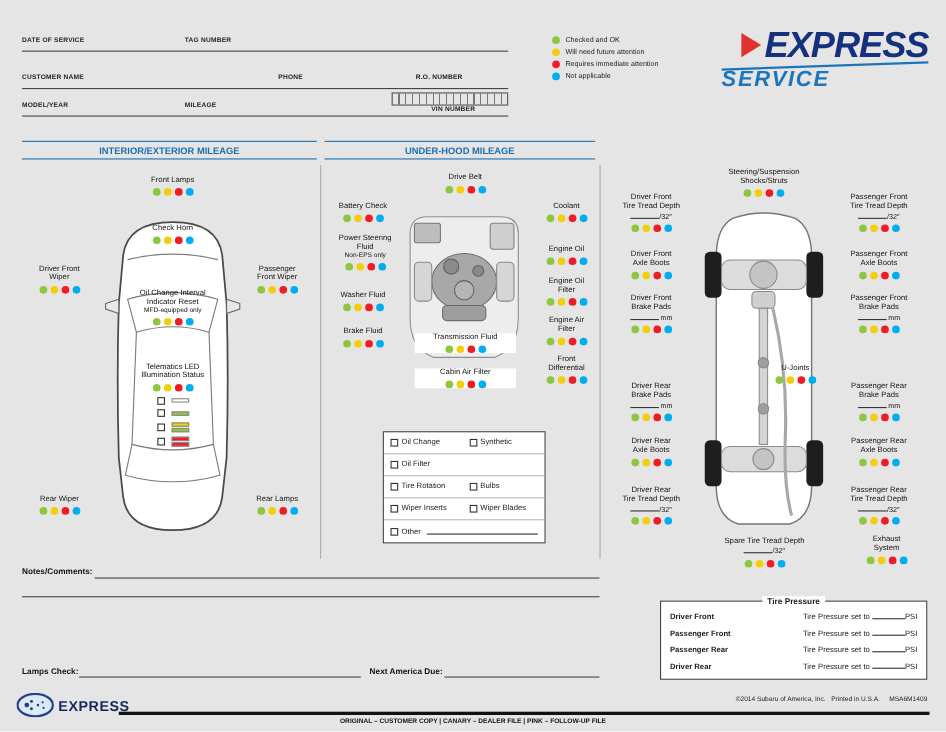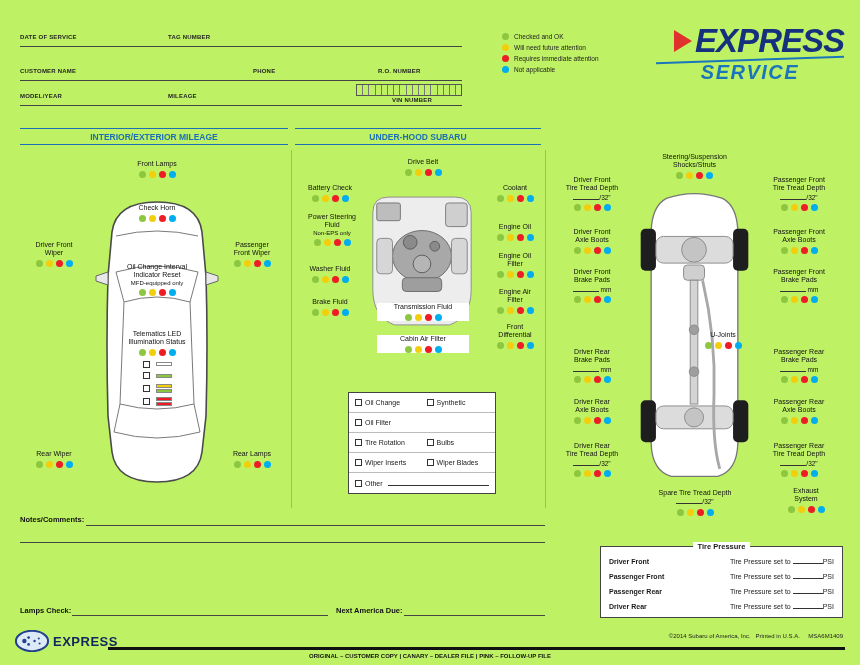--- a/index.html
+++ b/index.html
@@ -1,38 +1,38 @@
 <!DOCTYPE html>
 <html><head>
 <meta charset="utf-8">
 <style>
   * { margin:0; padding:0; box-sizing:border-box; }
   html,body { background:#ffffff; }
   body { font-family:"Liberation Sans", sans-serif; color:#1a1a1a; }
-  #page { position:relative; width:860px; height:665px; background:#bef264; overflow:hidden; }
+  #page { position:relative; width:860px; height:665px; background:#e5e5e5; overflow:hidden; }
   .abs { position:absolute; }
 
   
   .flabel { font-size:6px; font-weight:bold; color:#222; letter-spacing:.2px; }
   .fline  { border-bottom:1px solid #444; height:0; }
   .comb   { border:1px solid #555;
             background:repeating-linear-gradient(90deg, transparent 0, transparent 5.2px, #777 5.2px, #777 6.2px); }
 
   
   .legend-row { display:flex; align-items:center; gap:5px; margin-bottom:4px; }
   .legend-dot { width:7px; height:7px; border-radius:50%; flex:0 0 auto; }
   .legend-lbl { font-size:6.5px; color:#222; white-space:nowrap; }
 
   
   .logo-express { display:flex; align-items:center; justify-content:flex-end; font-style:italic;
                   font-weight:bold; font-size:33px; color:#15307c; line-height:1; letter-spacing:-1px; }
   .logo-arrow { width:0; height:0; border-top:11px solid transparent; border-bottom:11px solid transparent;
                 border-left:18px solid #e0322c; margin-right:3px; }
   .logo-rule { height:2px; background:#1b75bc; transform:skewY(-2deg); margin:2px 0 1px; }
-  .logo-service { text-align:center; font-style:italic; font-weight:bold; font-size:20px; color:#1b75bc;
+  .logo-service { text-align:left; font-style:italic; font-weight:bold; font-size:20px; color:#1b75bc;
                   line-height:1; letter-spacing:1.5px; }
 
   
   .colhead { font-size:8.5px; font-weight:bold; color:#1c6fb4; text-align:center;
              border-top:1.5px solid #1c6fb4; border-bottom:1.5px solid #1c6fb4; padding:2.5px 0; }
   .vsep { width:1px; background:#aaa; }
 
   
   .check { text-align:center; }
   .check .lbl  { font-size:7px; color:#111; line-height:1.18; }
@@ -116,21 +116,21 @@
   <div class="abs" style="left:656px;top:24px;width:188px">
     <div class="logo-express">
       <span class="logo-arrow"></span>
       <span>EXPRESS</span>
     </div>
     <div class="logo-rule"></div>
     <div class="logo-service">SERVICE</div>
   </div>
 
   <div class="abs colhead" style="left:20px;top:128px;width:268px">INTERIOR/EXTERIOR MILEAGE</div>
-  <div class="abs colhead" style="left:295px;top:128px;width:246px">UNDER-HOOD SUBARU</div>
+  <div class="abs colhead" style="left:295px;top:128px;width:246px">UNDER-HOOD MILEAGE</div>
   <div class="abs vsep" style="left:291px;top:150px;height:358px"></div>
   <div class="abs vsep" style="left:545px;top:150px;height:358px"></div>
 
   <div class="abs" style="left:88px;top:188px;width:138px;height:306px">
     <svg width="138" height="306" viewBox="0 0 138 306">
       <path d="M24,44 Q28,14 69,14 Q110,14 114,44 L118,88 Q120,155 118,228 L114,264 Q110,294 69,294 Q28,294 24,264 L20,228 Q18,155 20,88 Z" fill="#fff" stroke="#4a4a4a" stroke-width="1.6"></path>
       <g fill="none" stroke="#7a7a7a" stroke-width="1">
         <path d="M28,48 Q69,38 110,48"></path>
         <path d="M28,84 Q69,72 110,84 L102,114 Q69,104 36,114 Z"></path>
         <line x1="36" y1="114" x2="32" y2="216"></line>

